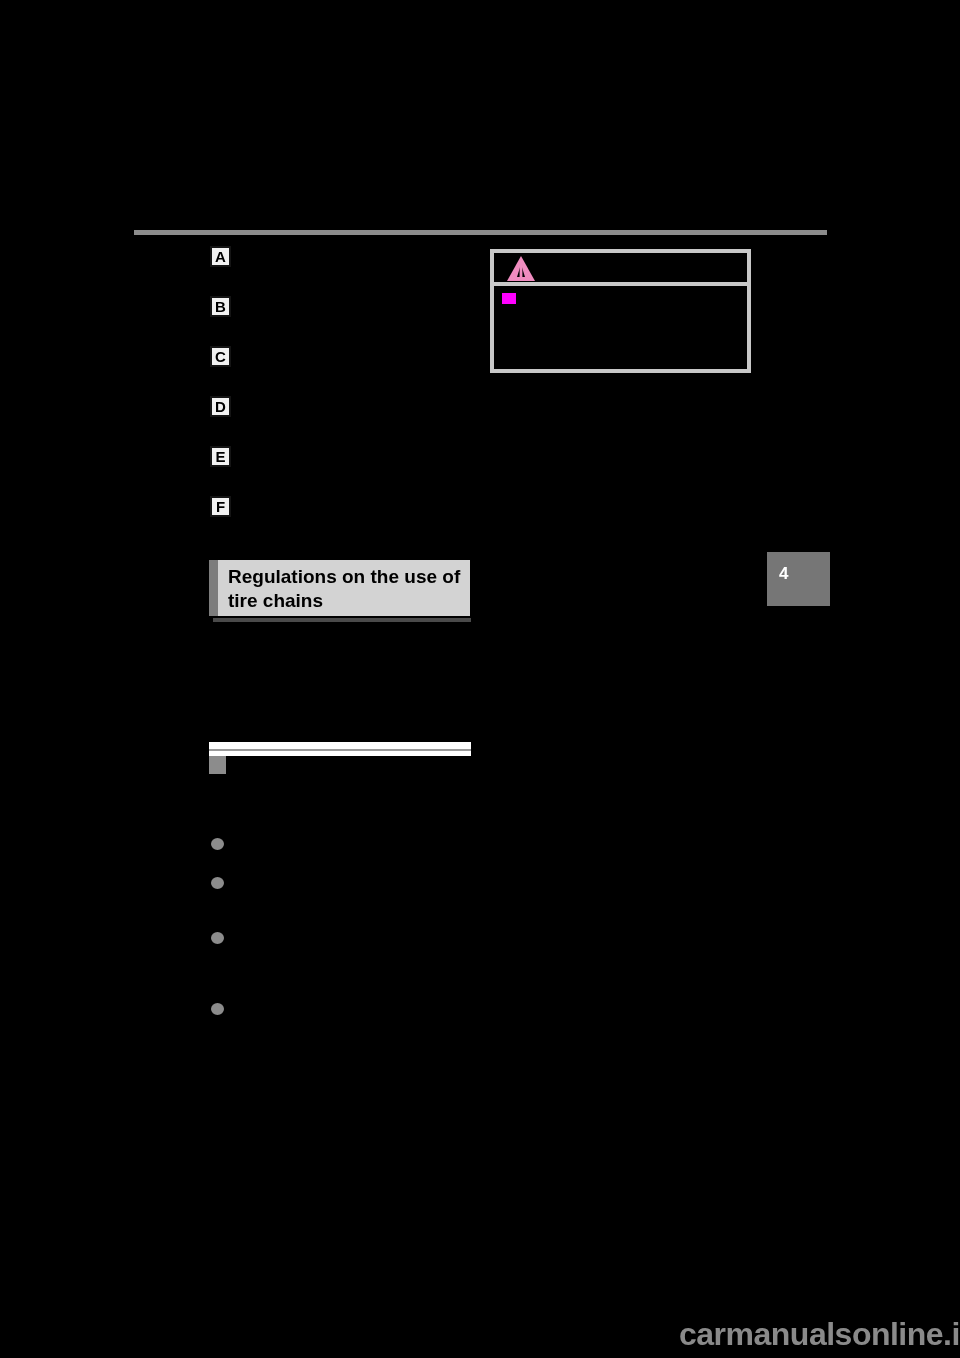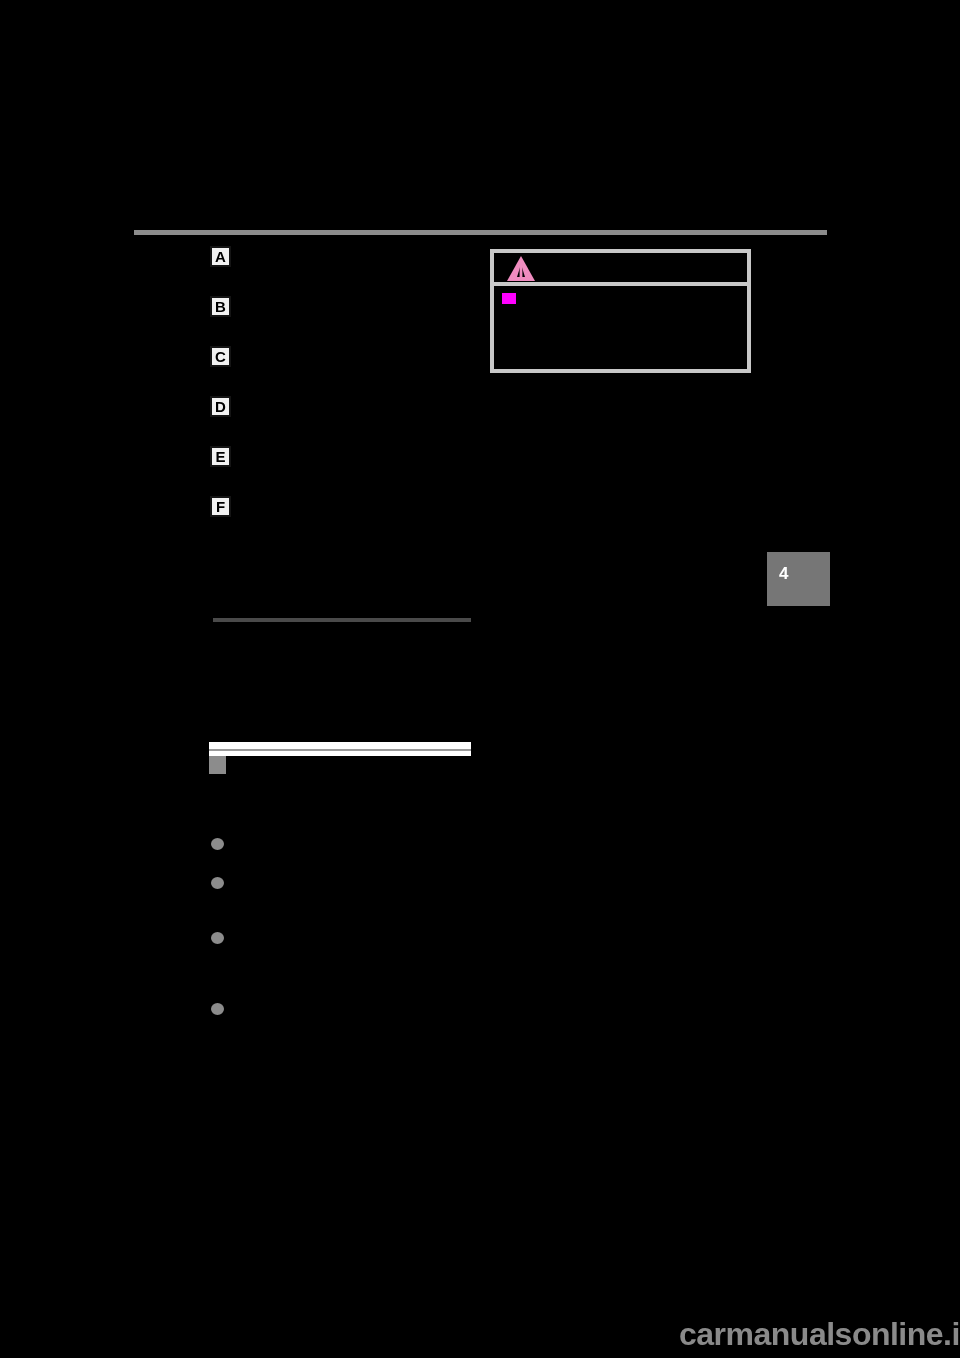--- a/index.html
+++ b/index.html
@@ -266,20 +266,23 @@
         </svg>
       </span>
       <span class="warning-title"></span>
     </div>
     <div class="warning-body">
       <span class="warn-bullet"></span>
       <span class="warn-text"></span>
     </div>
   </div>
 
+  <div class="section-header">
+    <div class="section-header-text">Regulations on the use of tire chains</div>
+  </div>
   <div class="section-header-shadow"></div>
 
   <div class="subsection">
     <div class="subsection-band"></div>
     <div class="subsection-line"></div>
     <div class="subsection-marker"></div>
     <div class="subsection-text"></div>
   </div>
   <div class="subsection-mask"></div>
   <div class="subsection-mask-left"></div>

